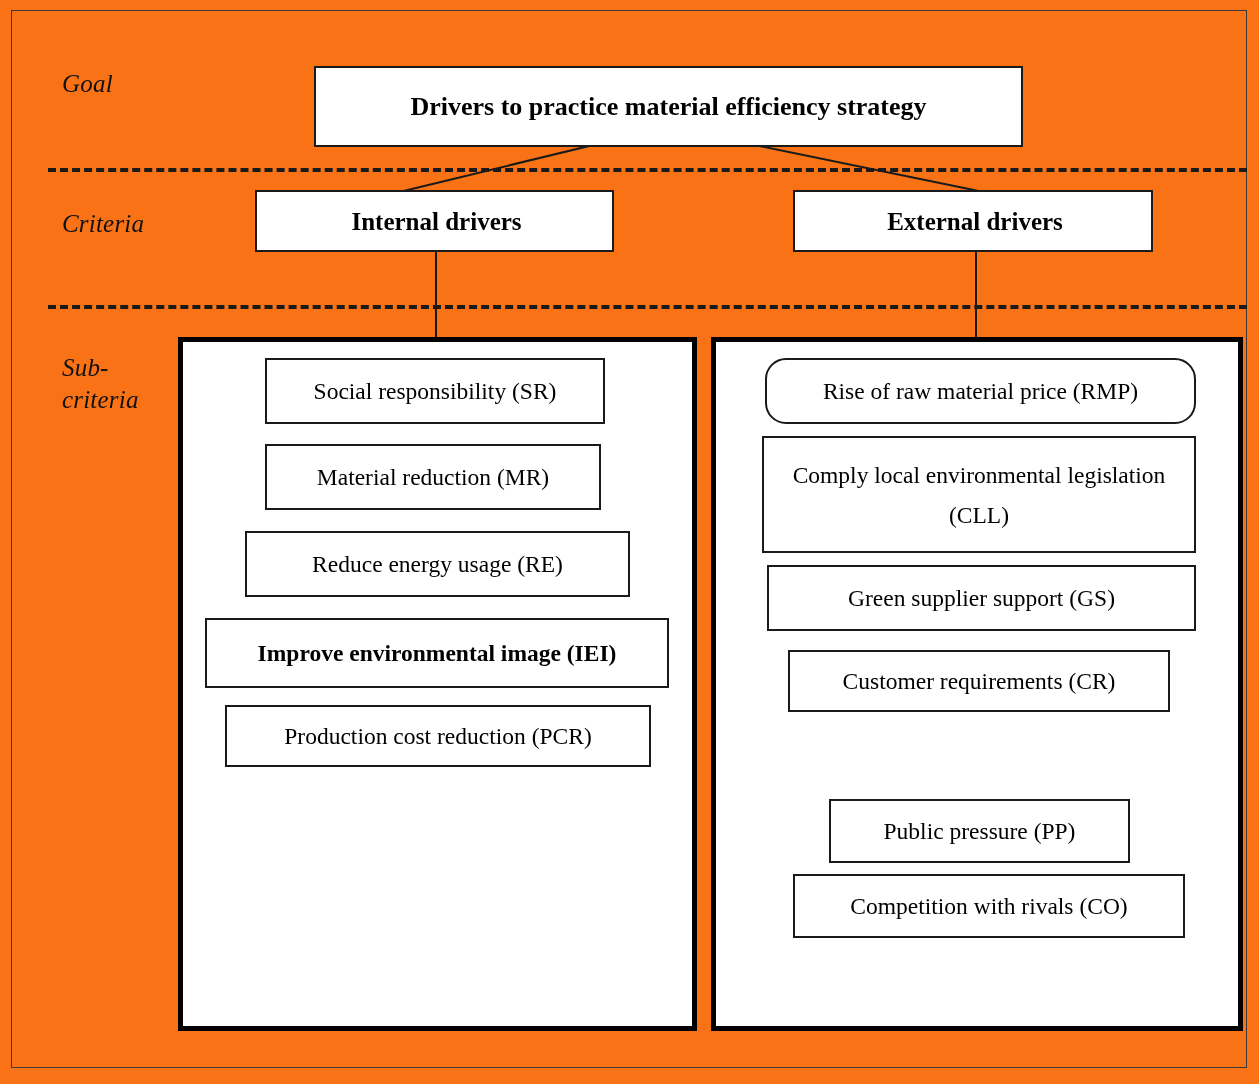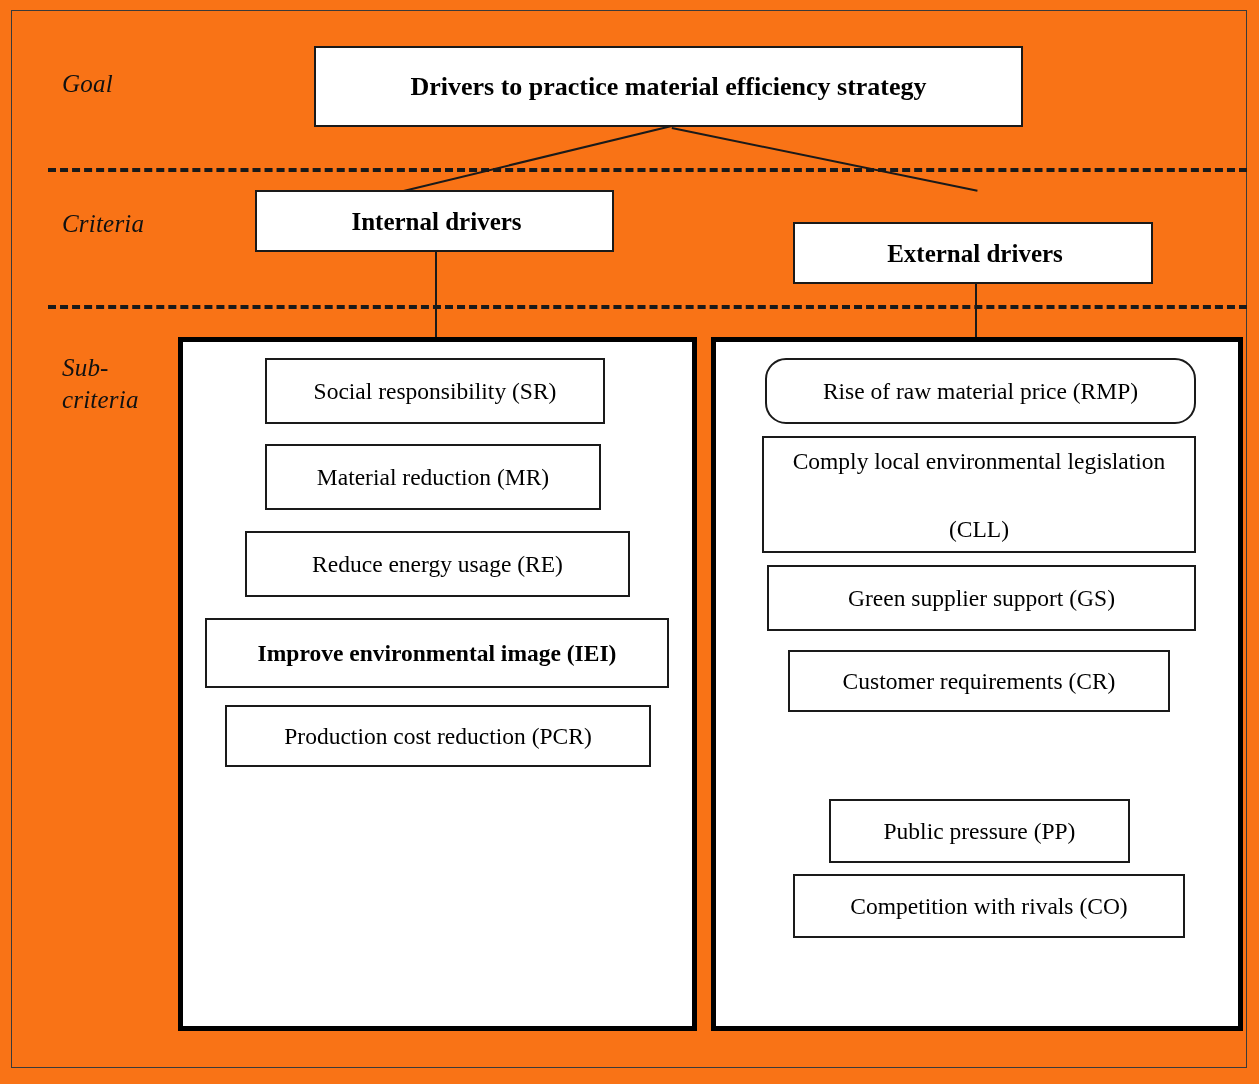--- a/index.html
+++ b/index.html
@@ -60,20 +60,21 @@
     justify-content: center;
     text-align: center;
     font-size: 24px;
     line-height: 33px;
     padding: 2px 6px;
   }
   .node.goal {
     font-weight: bold;
     font-size: 26px;
     border-width: 2px;
+    margin-top: 20px;
   }
   .node.criteria {
     font-weight: bold;
     font-size: 25px;
     padding-left: 10px;
   }
   .node.sub {
     font-weight: normal;
     font-size: 23.5px;
   }
@@ -119,39 +120,39 @@
   <div class="diag-line" style="left:672px; top:127px; width:277px; transform: rotate(166.4deg);"></div>
   <div class="diag-line" style="left:672px; top:127px; width:312px; transform: rotate(11.6deg);"></div>
 
   <div class="v-line" style="left:435px; top:252px; height:95px;"></div>
   <div class="v-line" style="left:975px; top:252px; height:95px;"></div>
 
   <div class="node goal" style="left:314px; top:46px; width:709px; height:81px;">Drivers to practice material efficiency strategy</div>
 
   <div class="node criteria" style="left:255px; top:190px; width:359px; height:62px;">Internal drivers</div>
 
-  <div class="node criteria" style="left:793px; top:190px; width:360px; height:62px;margin-top:32px;">External drivers</div>
+  <div class="node criteria" style="left:793px; top:190px; width:360px; height:62px;">External drivers</div>
 
   <div class="group-box" style="left:178px; top:337px; width:519px; height:694px;"></div>
 
   <div class="group-box" style="left:711px; top:337px; width:532px; height:694px;"></div>
 
   <div class="node sub" style="left:265px; top:358px; width:340px; height:66px;">Social responsibility (SR)</div>
 
   <div class="node sub" style="left:265px; top:444px; width:336px; height:66px;">Material reduction (MR)</div>
 
   <div class="node sub" style="left:245px; top:531px; width:385px; height:66px;">Reduce energy usage (RE)</div>
 
   <div class="node sub" style="left:205px; top:618px; width:464px; height:70px;font-weight:bold;">Improve environmental image (IEI)</div>
 
   <div class="node sub" style="left:225px; top:705px; width:426px; height:62px;">Production cost reduction (PCR)</div>
 
   <div class="node sub" style="left:765px; top:358px; width:431px; height:66px;border-radius:21px;">Rise of raw material price (RMP)</div>
 
-  <div class="node sub" style="left:762px; top:436px; width:434px; height:117px; line-height:68px;">Comply local environmental legislation (CLL)</div>
+  <div class="node sub" style="left:762px; top:436px; width:434px; height:117px; line-height:40px;">Comply local environmental legislation (CLL)</div>
 
   <div class="node sub" style="left:767px; top:565px; width:429px; height:66px;">Green supplier support (GS)</div>
 
   <div class="node sub" style="left:788px; top:650px; width:382px; height:62px;">Customer requirements (CR)</div>
 
 
   <div class="node sub" style="left:829px; top:799px; width:301px; height:64px;">Public pressure (PP)</div>
 
   <div class="node sub" style="left:793px; top:874px; width:392px; height:64px;">Competition with rivals (CO)</div>
 

